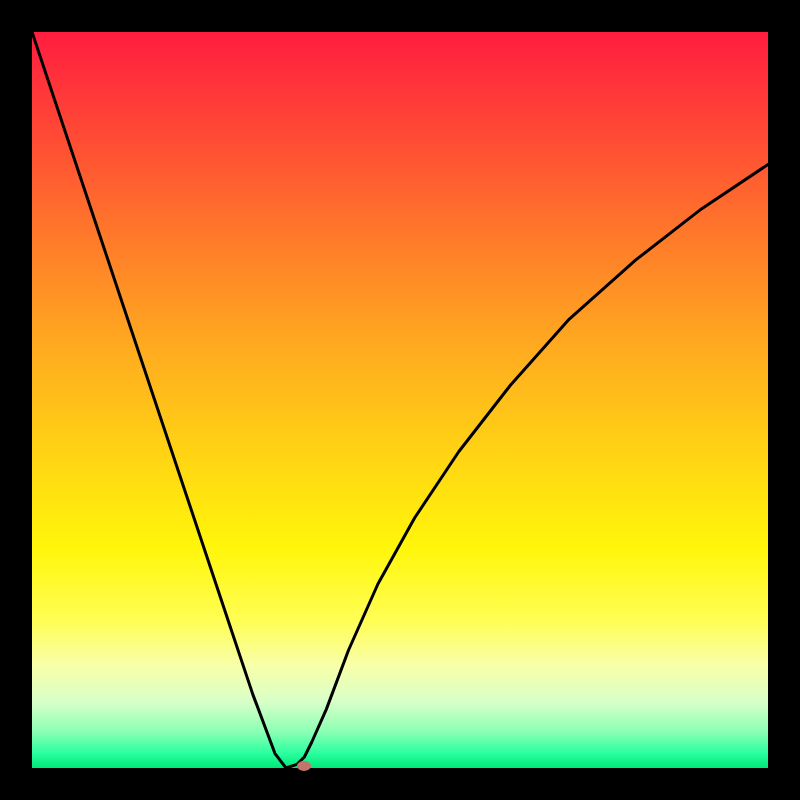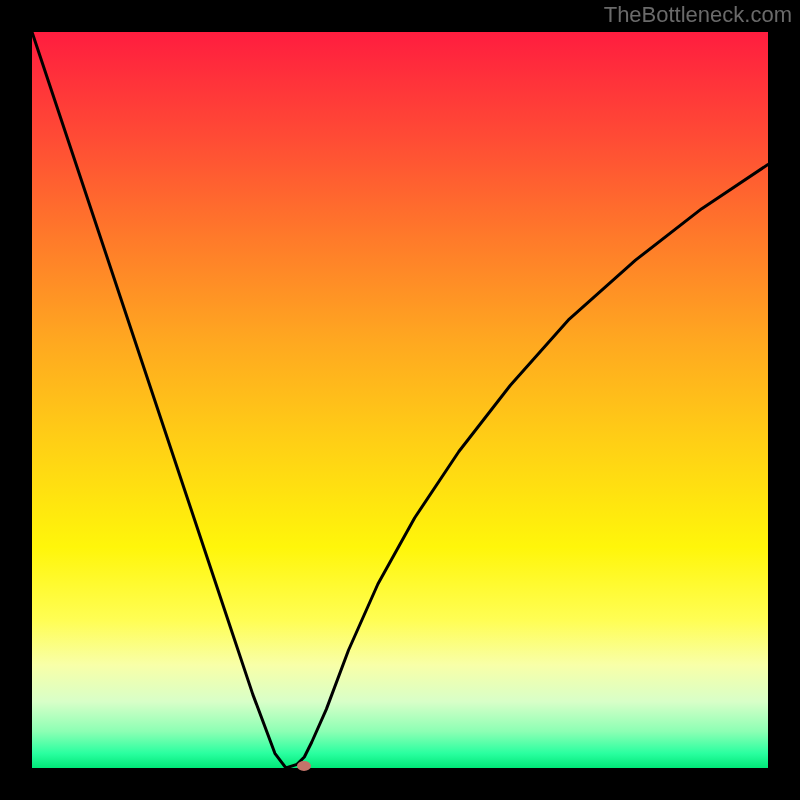--- a/index.html
+++ b/index.html
@@ -54,20 +54,19 @@
     height: 10px;
     border-radius: 50%;
     background: #c4746a;
     transform: translate(-50%, -50%);
   }
 </style>
 </head>
 <body>
 
 <div class="container">
-  <div class="watermark">TheBottleneck.com</div>
   <div class="plot-area">
     <svg class="curve" viewBox="0 0 736 736" preserveAspectRatio="none">
       <path id="curve-path" fill="none" stroke="#000000" stroke-width="3" stroke-linejoin="round" stroke-linecap="round" d="M0.00 0.00 L22.08 66.24 L44.16 132.48 L66.24 198.72 L88.32 264.96 L110.40 331.20 L132.48 397.44 L154.56 463.68 L176.64 529.92 L198.72 596.16 L220.80 662.40 L242.88 721.28 L253.92 736.00 L264.96 732.32 L272.32 724.96 L279.68 710.24 L294.40 677.12 L316.48 618.24 L345.92 552.00 L382.72 485.76 L426.88 419.52 L478.40 353.28 L537.28 287.04 L603.52 228.16 L669.76 176.64 L736.00 132.48"></path>
     </svg>
     <div class="marker" id="marker" style="left: 272.32px; top: 733.792px; background: rgb(196, 116, 106);"></div>
   </div>
 </div>
 
 </body></html>

